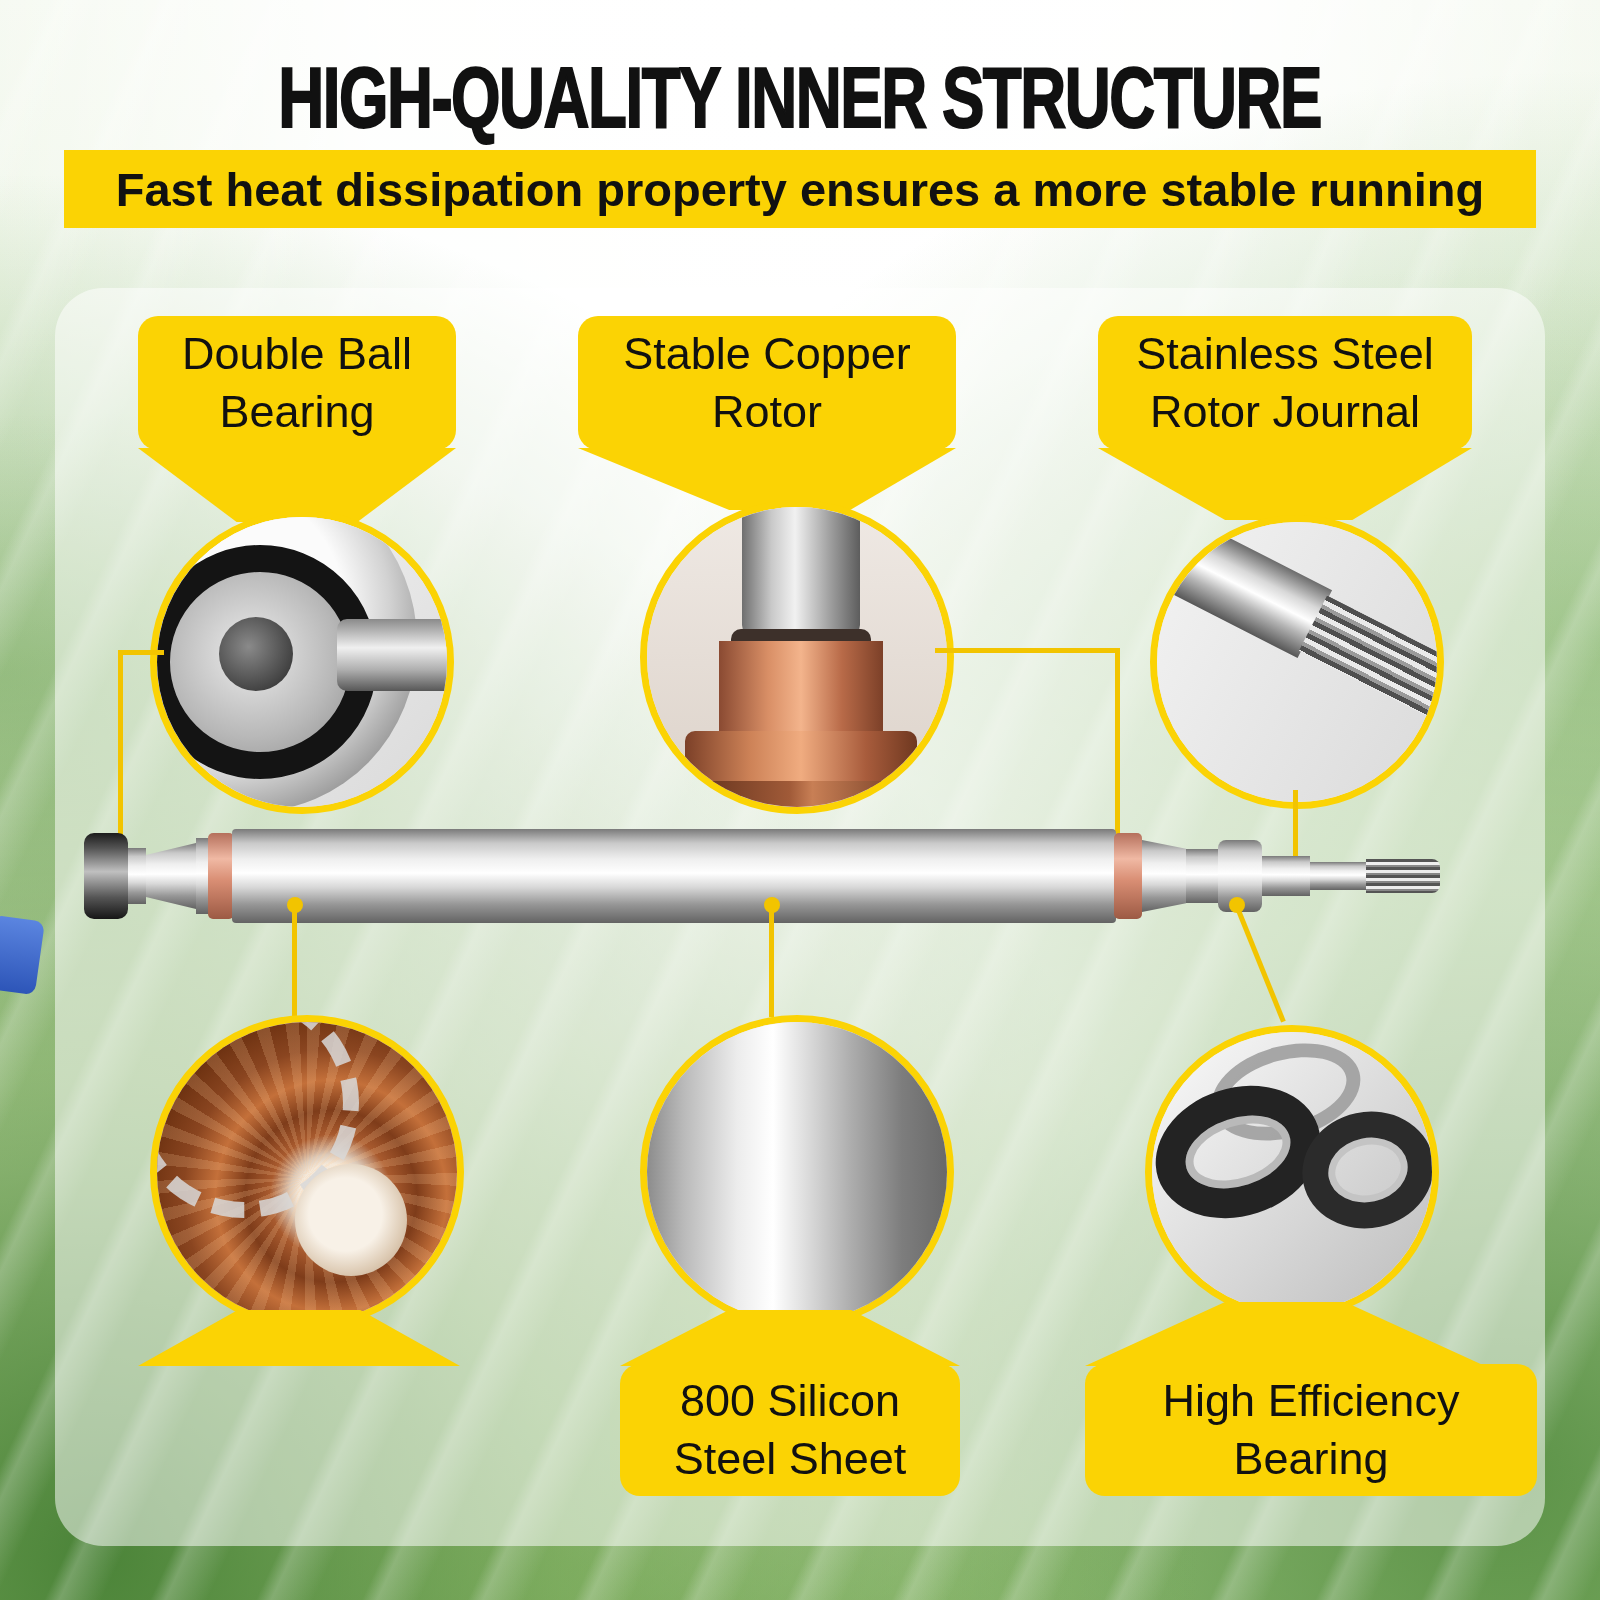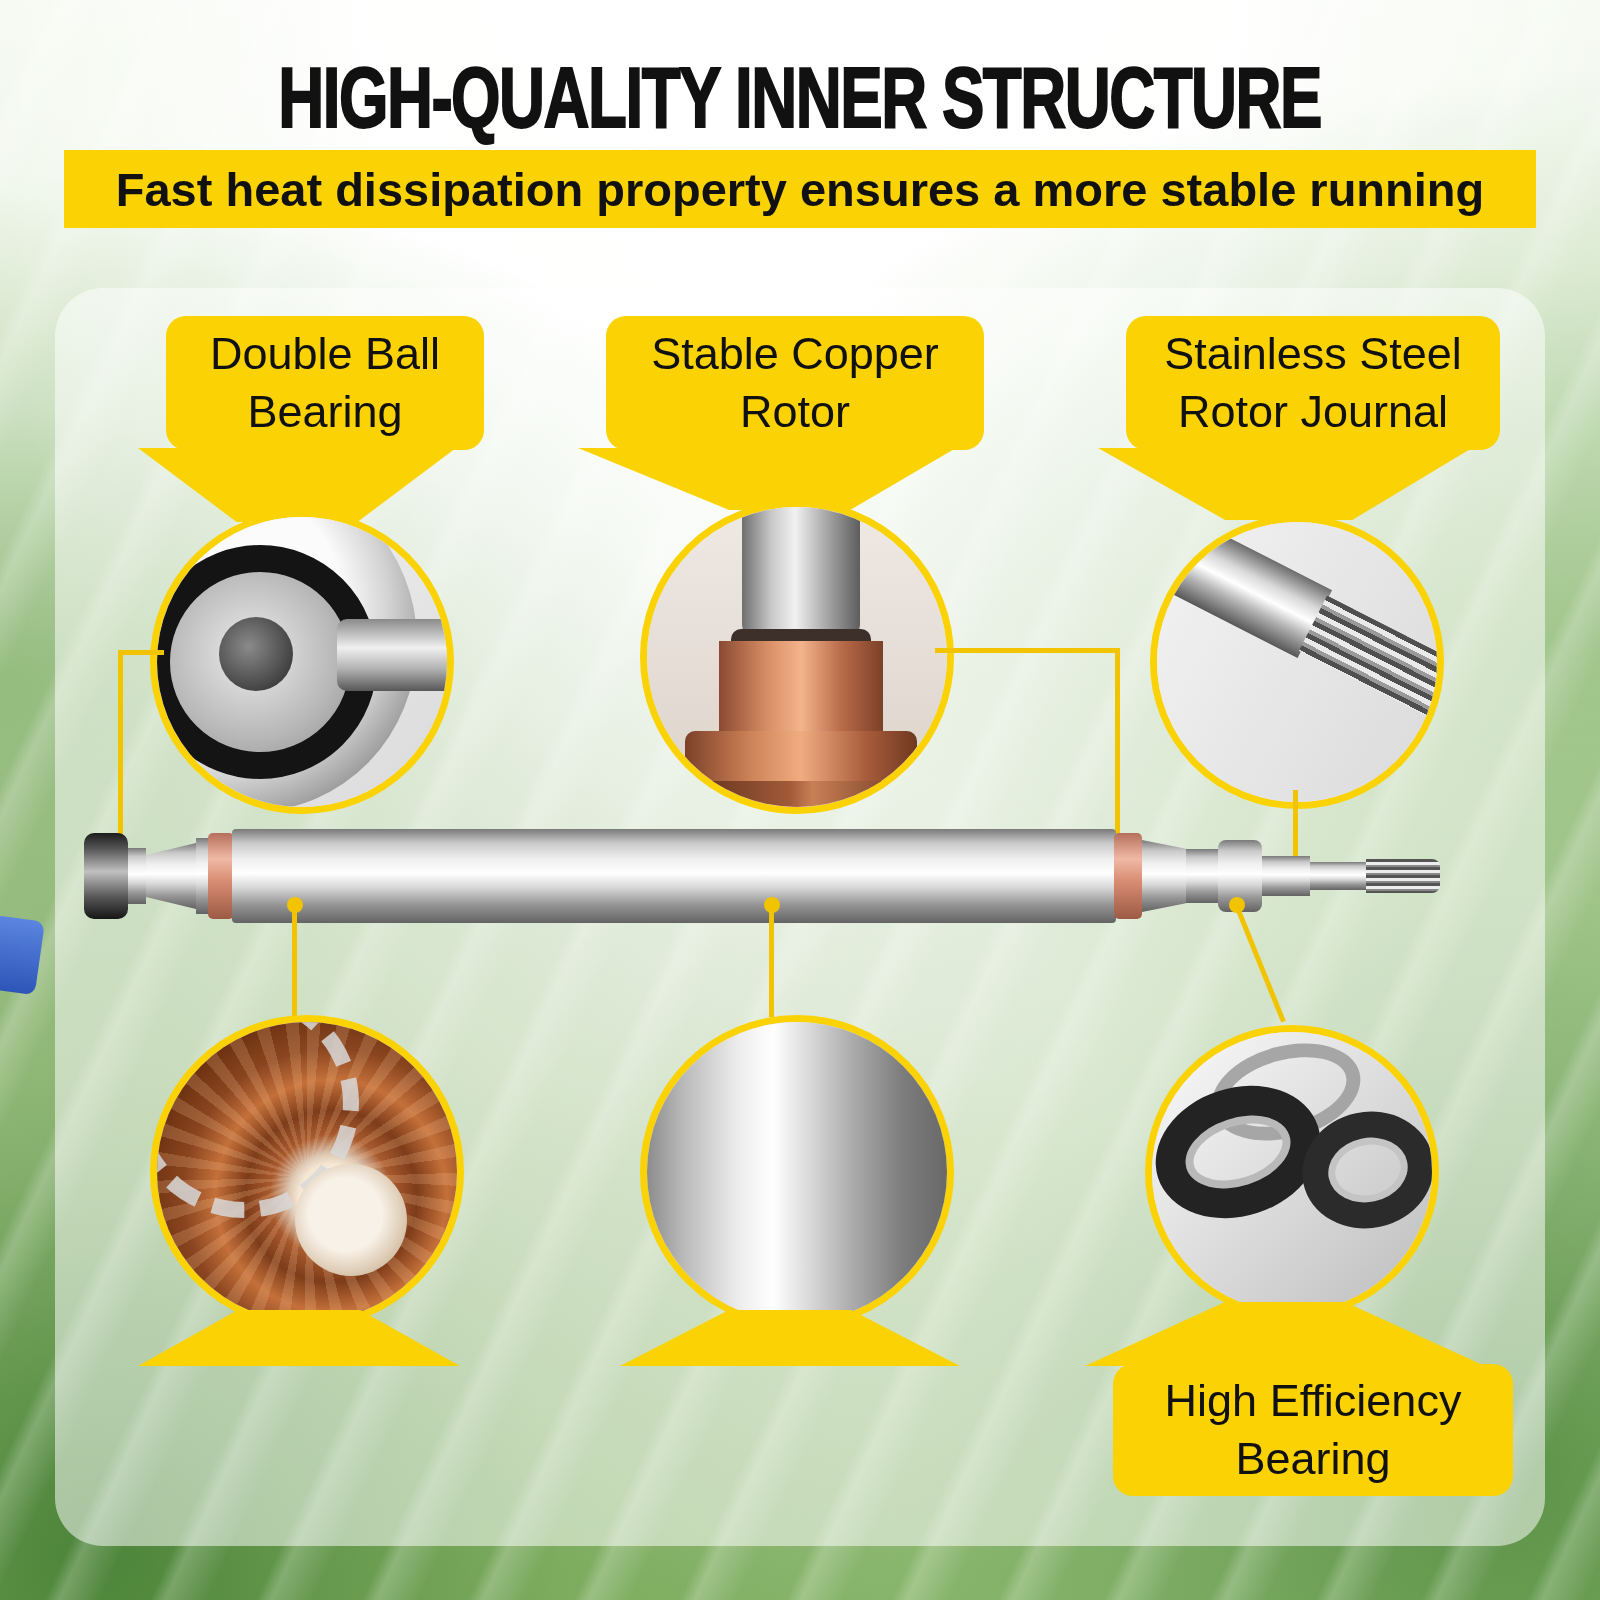--- a/index.html
+++ b/index.html
@@ -31,21 +31,21 @@
     display:flex;align-items:center;justify-content:center;
     font-size:47px;font-weight:700;color:#111;
   }
   .panel{
     position:absolute;left:55px;top:288px;width:1490px;height:1258px;
     border-radius:48px;background:rgba(255,255,255,.52);
   }
   .callout-label{
     position:absolute;background:#FBD304;border-radius:20px;
     display:flex;align-items:center;justify-content:center;text-align:center;
-    font-size:45px;line-height:1.28;color:#111;white-space:pre-line;margin-left:28px;
+    font-size:45px;line-height:1.28;color:#111;white-space:pre-line;
   }
   .funnel{position:absolute;background:#FBD304;}
   .photo-circle{position:absolute;border-radius:50%;border:7px solid #FBD304;overflow:hidden;background:#e9e9e9;}
   .conn{position:absolute;background:#F2C400;}
   .dot{position:absolute;width:16px;height:16px;border-radius:50%;background:#F2C400;}
   .metal{background:linear-gradient(180deg,#7a7a7a 0%,#c9c9c9 15%,#efefef 32%,#ffffff 47%,#d8d8d8 62%,#979797 80%,#636363 100%);}
   .copper-ring{background:linear-gradient(180deg,#b5705c 0%,#f0b9a4 30%,#d98e74 55%,#9c5a44 100%);border-radius:5px;}
   .abs{position:absolute;}
   
   .c1-bg{position:absolute;inset:0;background:linear-gradient(135deg,#f6f6f6,#d9d9d9);}
@@ -198,18 +198,22 @@
     <div class="c6-bg"></div>
     <div class="c6-ring-silver"></div>
     <div class="c6-ring1"></div>
     <div class="c6-ring2"></div>
   </div>
 
   <div class="funnel" style="left:138px;top:1310px;width:322px;height:56px;clip-path:polygon(31% 0,69% 0,100% 100%,0 100%);"></div>
   <div class="funnel" style="left:620px;top:1310px;width:340px;height:56px;clip-path:polygon(32% 0,68% 0,100% 100%,0 100%);"></div>
   <div class="funnel" style="left:1085px;top:1302px;width:400px;height:64px;clip-path:polygon(35% 0,65% 0,100% 100%,0 100%);"></div>
 
-  <div class="callout-label" style="left:1085px;top:1364px;width:400px;height:132px;">
+  <div class="callout-label" style="left:620px;top:1364px;width:340px;height:132px;">
+    <span>800 Silicon
+Steel Sheet</span>
+  </div>
+  <div class="callout-label" style="left:1085px;top:1364px;width:452px;height:132px;">
     <span>High Efficiency
 Bearing</span>
   </div>
 
 </div>
 
 </body></html>

